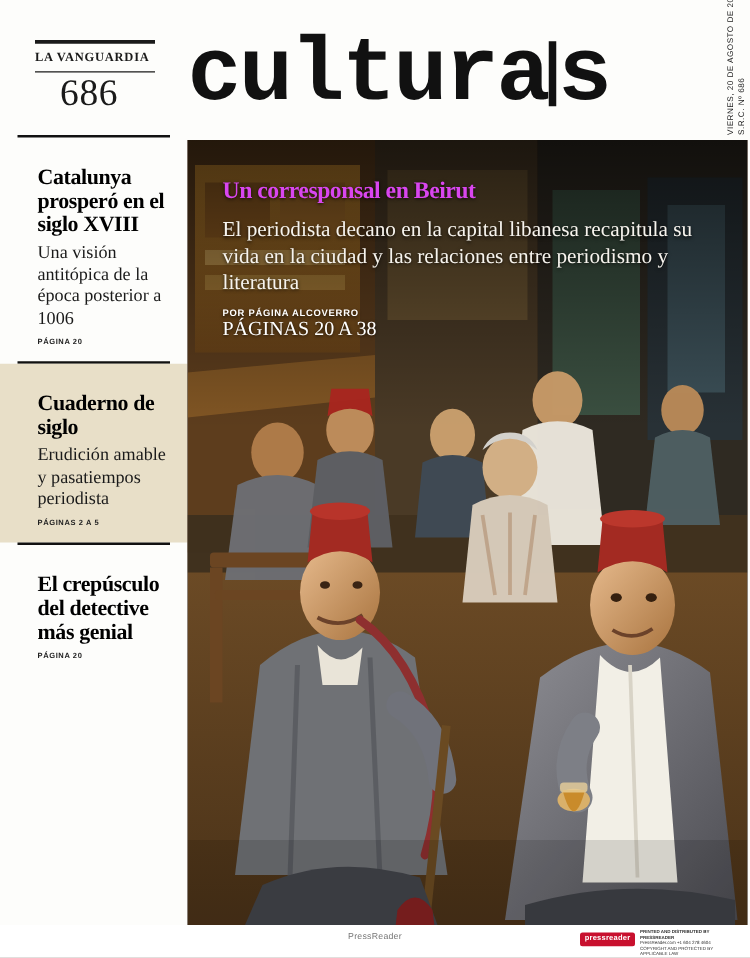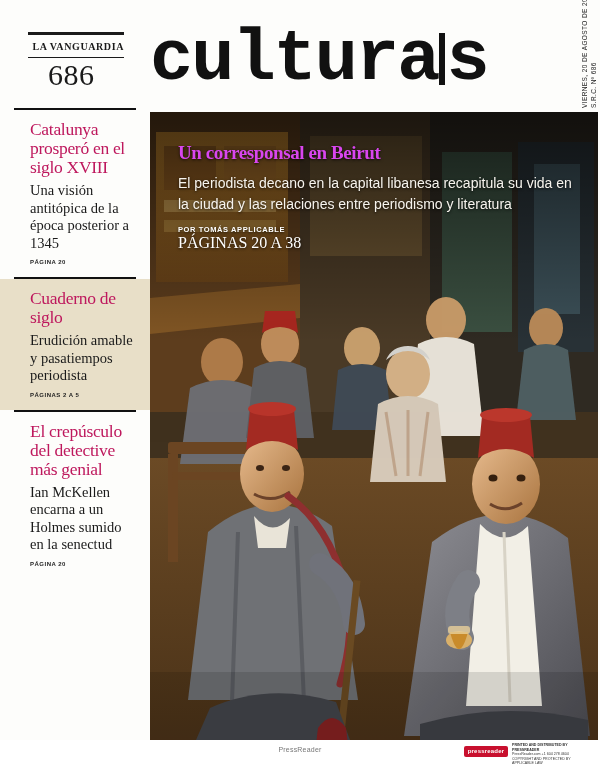--- a/index.html
+++ b/index.html
@@ -32,21 +32,21 @@
   }
   .brand-box {
     position: absolute;
     left: 28px; top: 32px;
     width: 96px;
     height: 22px;
     border-top: 3px solid #1a1a1a;
     border-bottom: 1px solid #1a1a1a;
     display: flex;
     align-items: center;
-    justify-content: flex-end;
+    justify-content: flex-start;
   }
   .brand-text {
     font-family: "Liberation Serif", serif;
     font-size: 10px;
     font-weight: bold;
     letter-spacing: 0.6px;
     color: #1a1a1a;
   }
   .issue-number {
     position: absolute;
@@ -103,27 +103,27 @@
   }
   .rule {
     height: 2px;
     background: #111;
     margin: 0 14px;
   }
   .teaser {
     padding: 10px 14px 12px 30px;
   }
   .teaser h2 {
-    margin: 0 0 5px 0;
+    margin: 12px 0 5px 0;
     font-family: "Liberation Serif", serif;
     font-size: 17.5px;
-    font-weight: normal;
+    font-weight: bold;
     line-height: 19px;
     letter-spacing: -0.3px;
-    color: #be185d;
+    color: #000000;
   }
   .teaser p {
     margin: 0;
     font-family: "Liberation Serif", serif;
     font-size: 14.5px;
     line-height: 17.5px;
     color: #1a1a1a;
   }
   .teaser .pagref {
     display: block;
@@ -160,22 +160,22 @@
     margin: 0 0 5px 0;
     font-family: "Liberation Serif", serif;
     font-size: 19px;
     font-weight: bold;
     letter-spacing: -0.4px;
     line-height: 30px;
     color: #d946ef;
   }
   .headline-block .deck {
     margin: 0;
-    font-family: Liberation Sans, sans-serif;
-    font-size: 14px;
+    font-family: Liberation Serif, serif;
+    font-size: 17px;
     line-height: 21px;
     color: #f7f4ee;
   }
   .byline {
     margin-top: 10px;
     font-family: "Liberation Sans", sans-serif;
     font-size: 7.5px;
     font-weight: bold;
     letter-spacing: 0.6px;
     color: #ffffff;
@@ -240,35 +240,34 @@
       <div>VIERNES, 20 DE AGOSTO DE 2010</div>
       <div>S.R.C.  Nº 686</div>
     </div>
   </div>
 
   <div class="left-col">
 
     <div class="rule"></div>
     <div class="teaser">
       <h2>Catalunya prosperó en el siglo XVIII</h2>
-      <p>Una visión antitópica de la época posterior a 1345</p>
+      <p>Una visión antitópica de la época posterior a 1006</p>
       <span class="pagref">PÁGINA 20</span>
     </div>
 
     <div class="rule"></div>
     <div class="teaser teaser-beige">
       <h2>Cuaderno de siglo</h2>
       <p>Erudición amable y pasatiempos periodista</p>
       <span class="pagref">PÁGINAS 2 A 5</span>
     </div>
 
     <div class="rule"></div>
     <div class="teaser">
       <h2>El crepúsculo del detective más genial</h2>
-      <p>Ian McKellen encarna a un Holmes sumido en la senectud</p>
       <span class="pagref">PÁGINA 20</span>
     </div>
 
   </div>
 
   <div class="photo">
     <svg width="448" height="628" viewBox="0 0 448 628">
       <defs>
         <linearGradient id="bgTop" x1="0" y1="0" x2="0" y2="1">
           <stop offset="0%" stop-color="#3a2415"></stop>
@@ -401,21 +400,21 @@
         <path d="M198 682 q10 -14 20 -2" stroke="#ded9cd" stroke-width="5" fill="none"></path>
         <ellipse cx="198" cy="680" rx="9" ry="5" fill="#f1eee6"></ellipse>
       </g>
 
       <rect x="0" y="560" width="448" height="68" fill="#000" opacity="0.12"></rect>
     </svg>
 
     <div class="headline-block">
       <h1>Un corresponsal en Beirut</h1>
       <p class="deck">El periodista decano en la capital libanesa recapitula su vida en la ciudad y las relaciones entre periodismo y literatura</p>
-      <div class="byline">POR TOMÁS APPLICABLE</div>
+      <div class="byline">POR PÁGINA ALCOVERRO</div>
       <span class="pages">PÁGINAS 20 A 38</span>
     </div>
   </div>
 
   <div class="footer">
     <div class="pressreader-center">PressReader</div>
     <div class="pr-badge">pressreader</div>
     <div class="pr-legal">
       <div class="l1">PRINTED AND DISTRIBUTED BY PRESSREADER</div>
       <div>PressReader.com  +1 604 278 4604</div>

